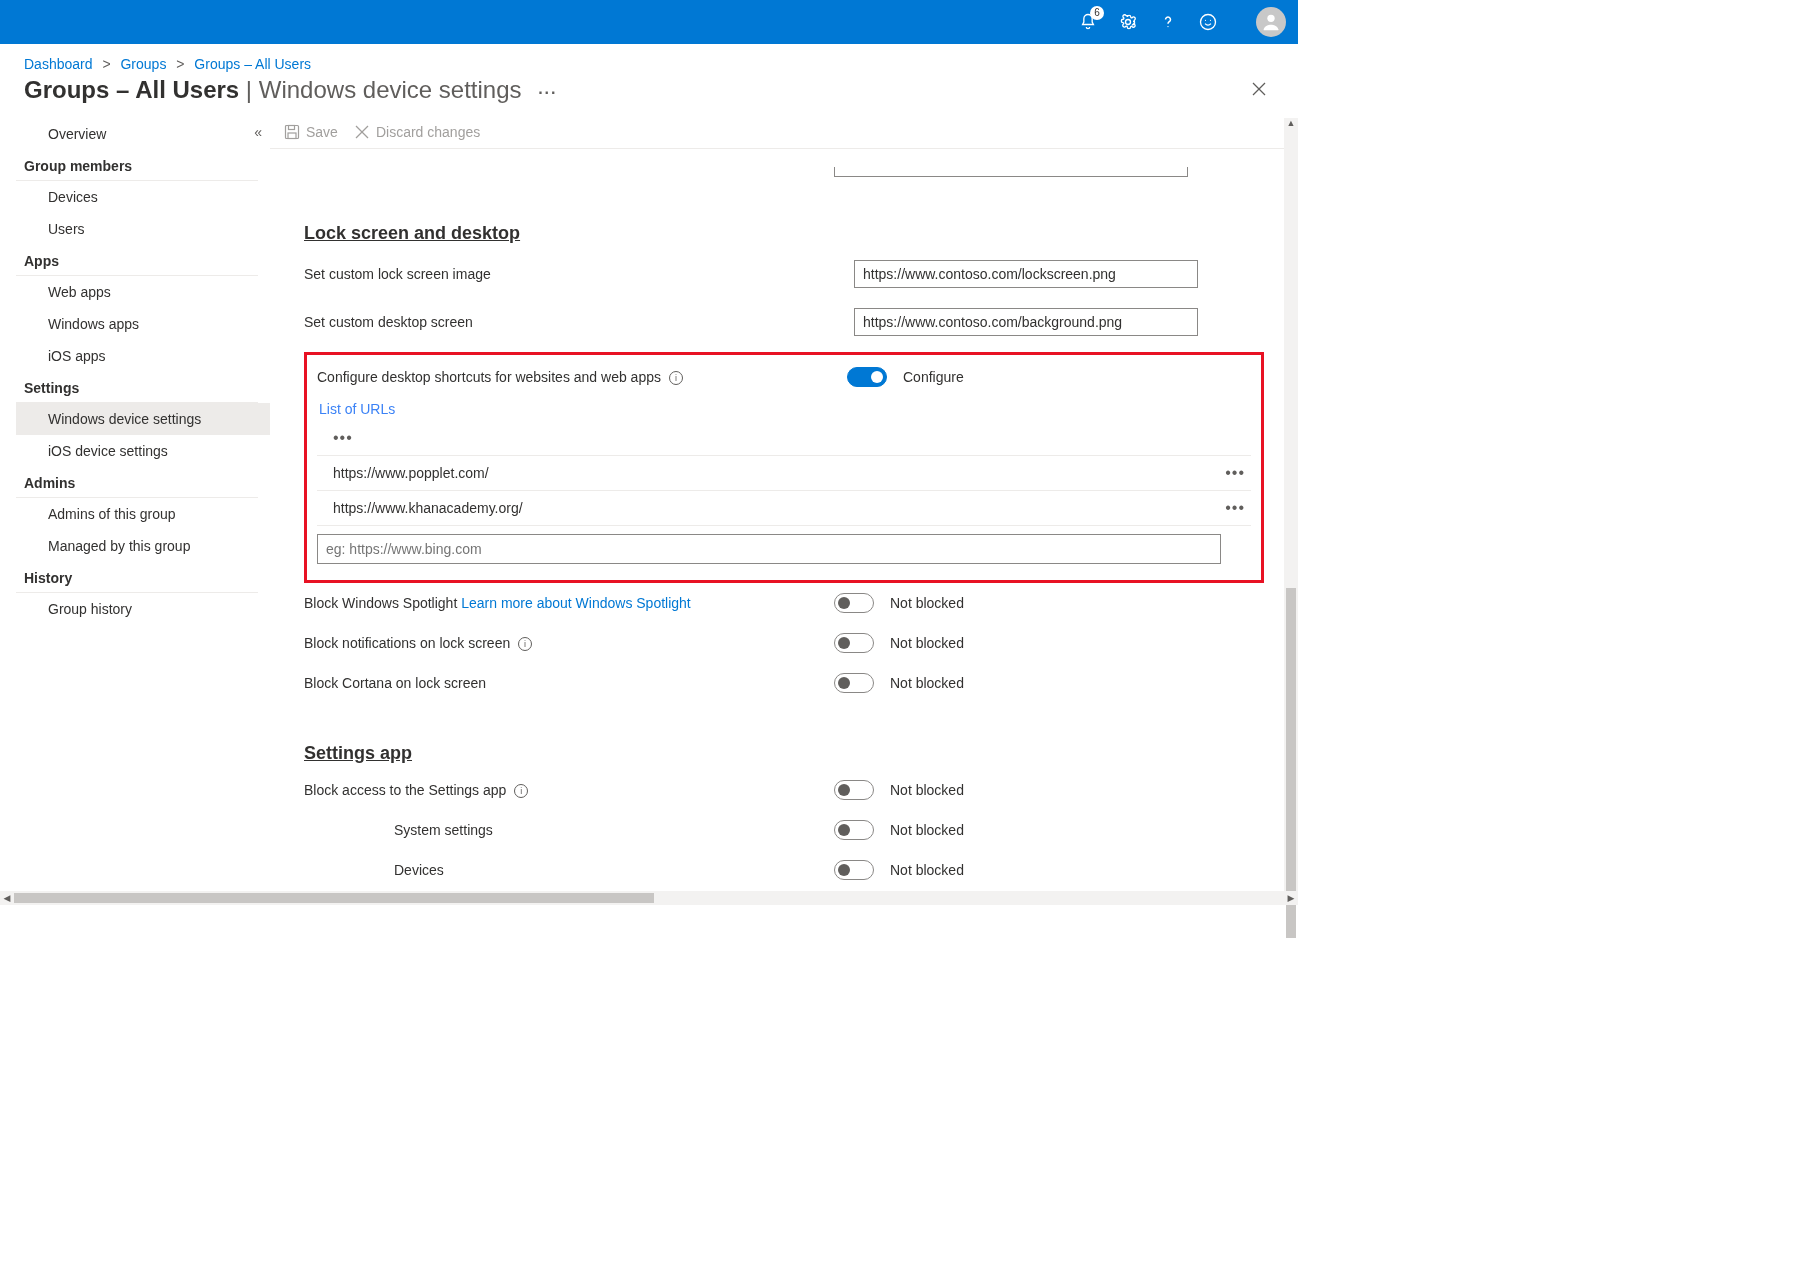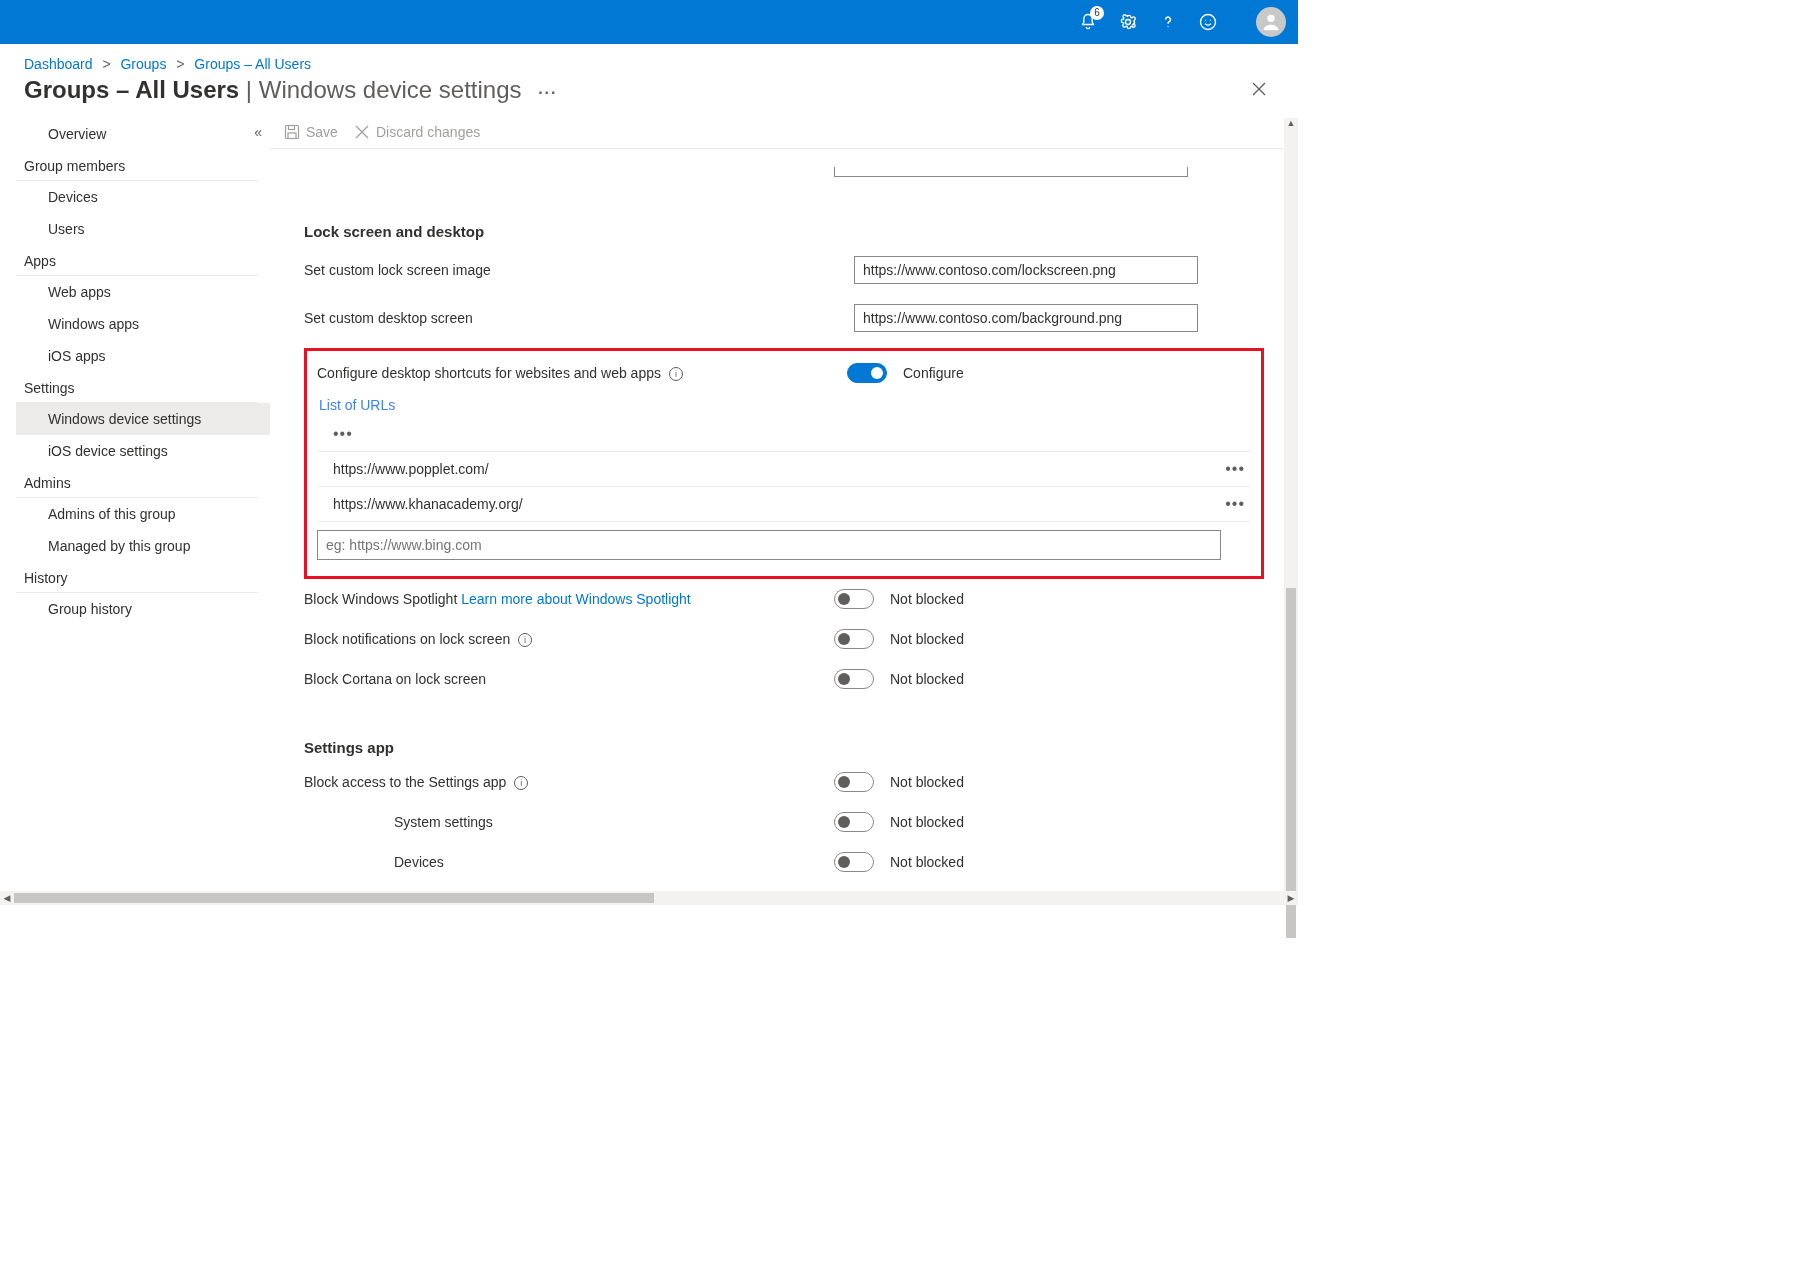--- a/index.html
+++ b/index.html
@@ -113,21 +113,21 @@
   .collapse-arrows {
     position: absolute;
     right: 8px;
     top: 6px;
     font-size: 14px;
     color: #605e5c;
     cursor: pointer;
   }
   .nav-group-hdr {
     color: #323130;
-    font-weight: 400;
+    font-weight: 700;
     padding: 8px 8px 6px 8px;
     border-bottom: 1px solid #edebe9;
     margin-right: 12px;
   }
   .nav-item {
     padding: 8px 8px 8px 32px;
     cursor: pointer;
     color: #323130;
   }
   .nav-item.active { background: #edebe9; }
@@ -157,21 +157,21 @@
   }
   .toolbar svg { width: 16px; height: 16px; }
 
   .content {
     padding: 18px 34px 10px 34px;
     overflow: hidden;
     position: relative;
     flex: 1;
   }
 
-  .section-hdr { font-weight: 600; font-size: 15px; margin-top: 40px; margin-bottom: 6px; }
+  .section-hdr { font-weight: 600; font-size: 18px; margin-top: 40px; margin-bottom: 6px; text-decoration: underline; }
   .section-hdr.first { margin-top: 46px; }
 
   .row {
     display: flex;
     align-items: center;
     padding: 10px 0;
   }
   .row .label {
     width: 530px;
     color: #323130;

